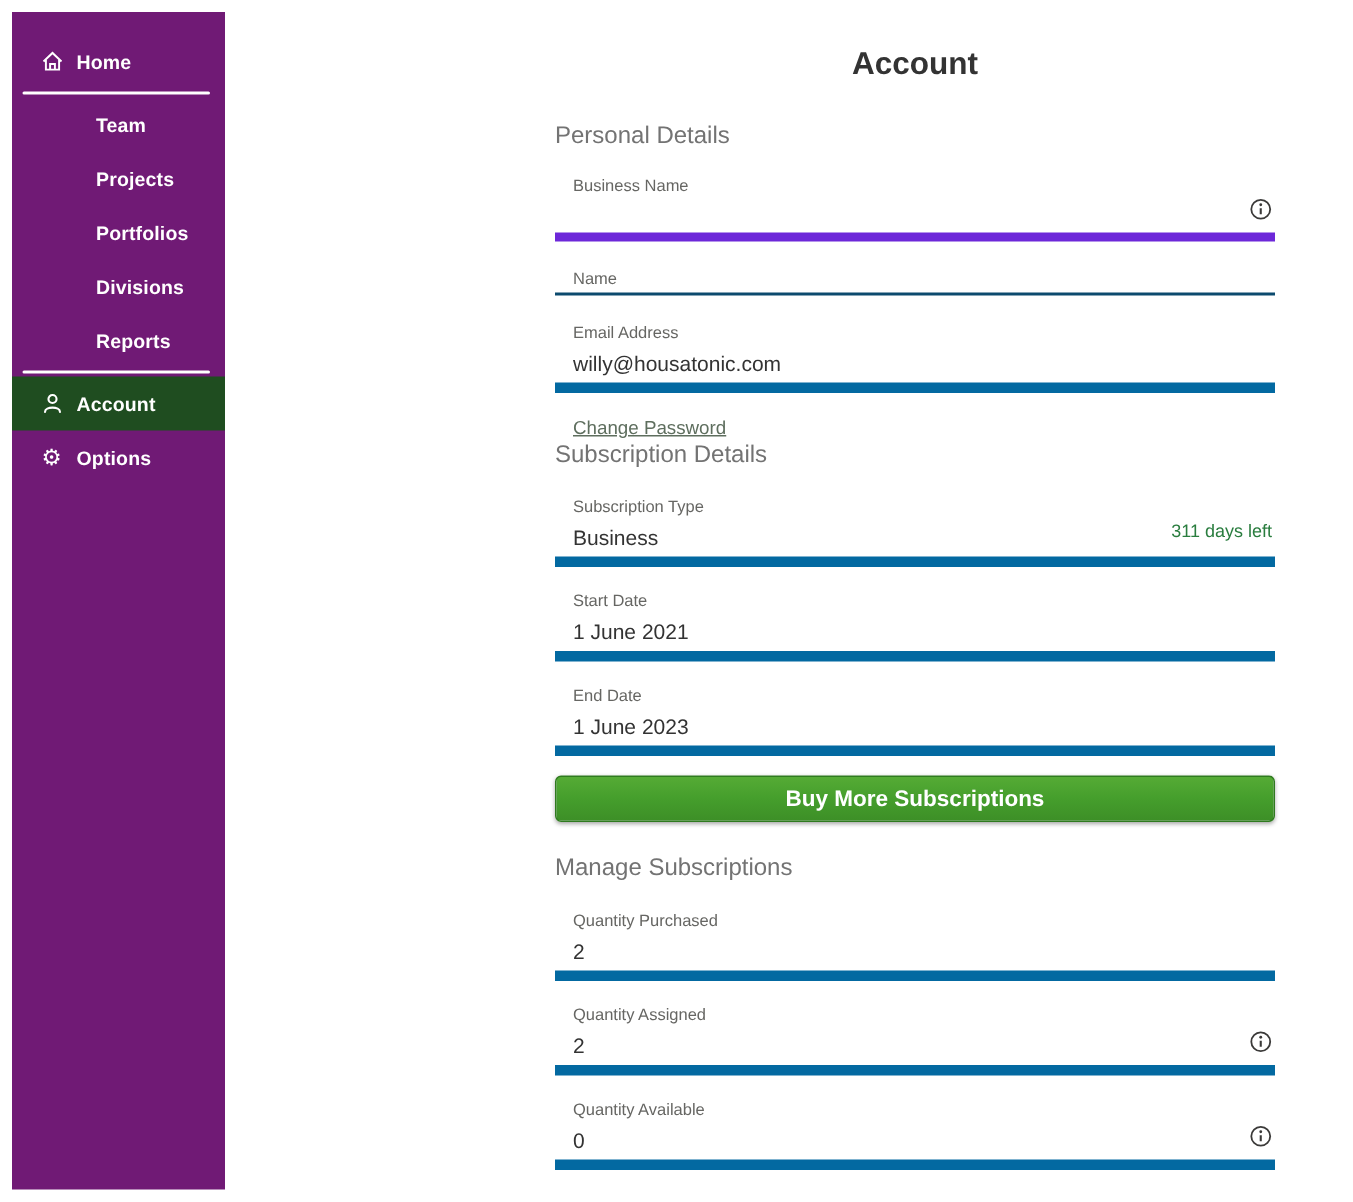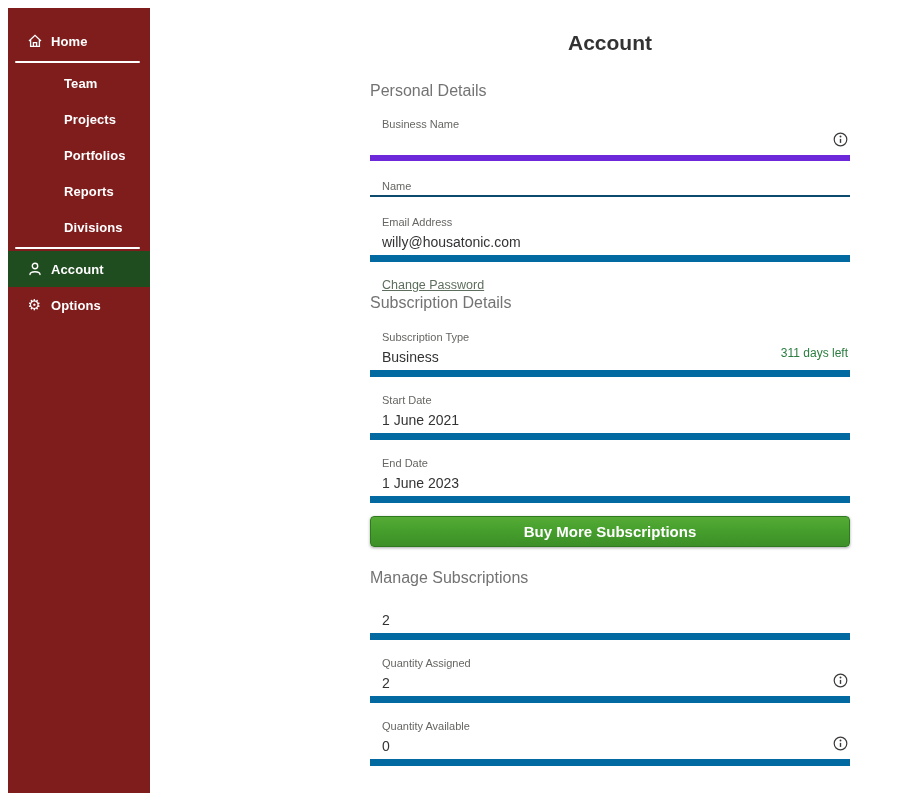--- a/index.html
+++ b/index.html
@@ -9,21 +9,21 @@
     font-family: "Liberation Sans", sans-serif;
     position: relative;
     overflow: hidden;
   }
 
   
   .sidebar {
     position: absolute;
     left: 8px; top: 8px;
     width: 142px; height: 785px;
-    background: #7f1d1d;
+    background: #701a75;
     color: #ffffff;
     padding-top: 15px;
   }
   .nav-item {
     height: 36px;
     display: flex;
     align-items: center;
     padding-left: 18px;
     font-size: 13px;
     font-weight: 700;
@@ -155,24 +155,24 @@
   <div class="nav-item nav-sub">
     <span>Team</span>
   </div>
   <div class="nav-item nav-sub">
     <span>Projects</span>
   </div>
   <div class="nav-item nav-sub">
     <span>Portfolios</span>
   </div>
   <div class="nav-item nav-sub">
+    <span>Divisions</span>
+  </div>
+  <div class="nav-item nav-sub">
     <span>Reports</span>
-  </div>
-  <div class="nav-item nav-sub">
-    <span>Divisions</span>
   </div>
 
   <div class="divider"></div>
 
   <div class="nav-item active">
     <span class="nav-icon">
       <svg width="16" height="16" viewBox="0 0 16 16" fill="none" stroke="#ffffff" stroke-width="1.4" stroke-linecap="round">
         <circle cx="8" cy="5" r="2.7"></circle>
         <path d="M3 13.6 C3 9.8 13 9.8 13 13.6"></path>
       </svg>
@@ -237,20 +237,21 @@
     <div class="flabel">End Date</div>
     <div class="fvalue">1 June 2023</div>
   </div>
 
   <button class="buy-btn">Buy More Subscriptions</button>
 
   
   <h2 class="section-heading sh-manage">Manage Subscriptions</h2>
 
   <div class="field mt14">
+    <div class="flabel">Quantity Purchased</div>
     <div class="fvalue">2</div>
   </div>
 
   <div class="field mt12">
     <div class="flabel">Quantity Assigned</div>
     <div class="fvalue">2</div>
     <span class="info-btn">
       <svg width="15" height="15" viewBox="0 0 15 15">
         <circle cx="7.5" cy="7.5" r="6.3" fill="none" stroke="#3b3a39" stroke-width="1.2"></circle>
         <line x1="7.5" y1="6.9" x2="7.5" y2="10.9" stroke="#3b3a39" stroke-width="1.4"></line>

